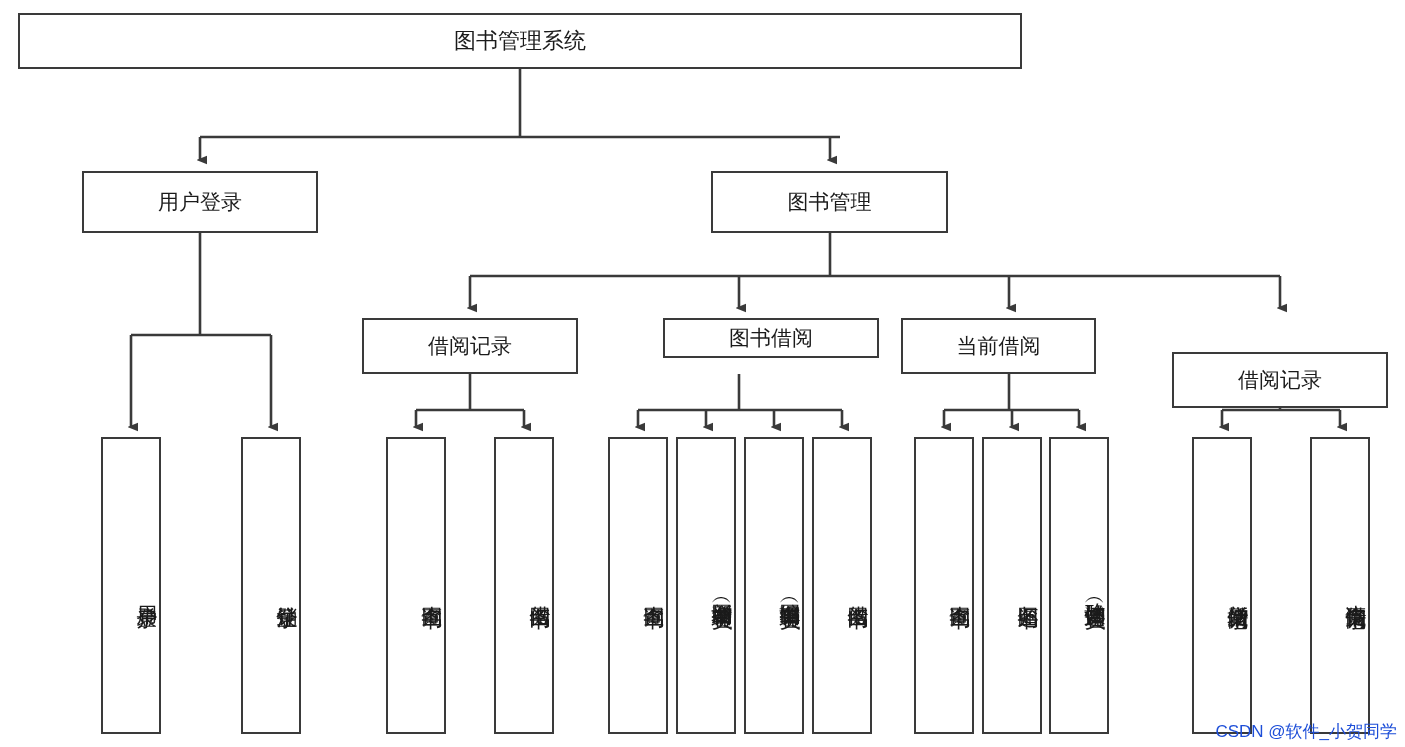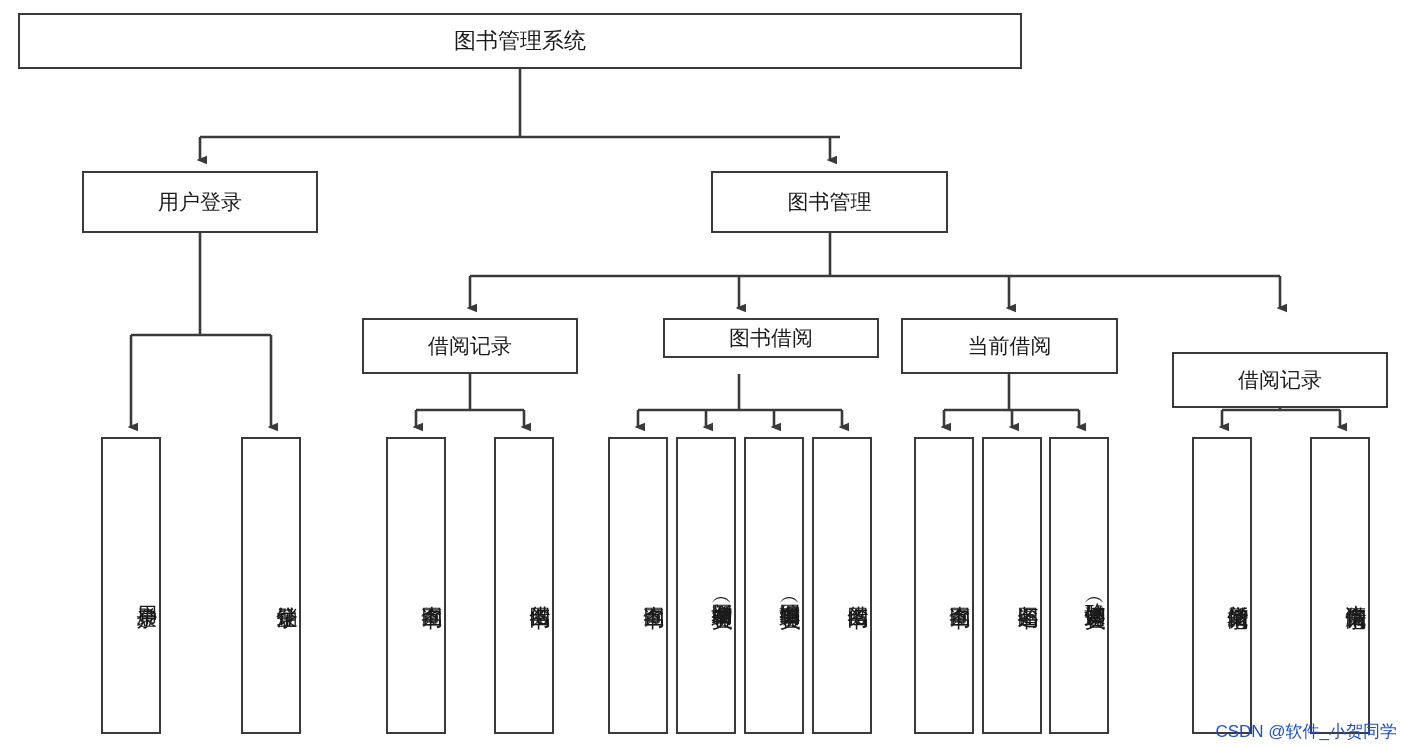--- a/index.html
+++ b/index.html
@@ -117,21 +117,21 @@
   <div class="node horiz" style="left:711px;top:171px;width:237px;height:62px;">
     <span>图书管理</span>
   </div>
 
   <div class="node horiz" style="left:362px;top:318px;width:216px;height:56px;">
     <span>借阅记录</span>
   </div>
   <div class="node horiz" style="left:631px;top:318px;width:216px;height:40px;margin-left:32px;">
     <span>图书借阅</span>
   </div>
-  <div class="node horiz" style="left:901px;top:318px;width:217px;height:56px;">
+  <div class="node horiz" style="left:901px;top:318px;width:195px;height:56px;">
     <span>当前借阅</span>
   </div>
   <div class="node horiz" style="left:1172px;top:318px;width:216px;height:56px;margin-top:34px;">
     <span>借阅记录</span>
   </div>
 
   <div class="node leaf" style="left:101px;top:437px;width:60px;height:297px;">
     <span>用户登录</span>
   </div>
   <div class="node leaf" style="left:241px;top:437px;width:60px;height:297px;">

